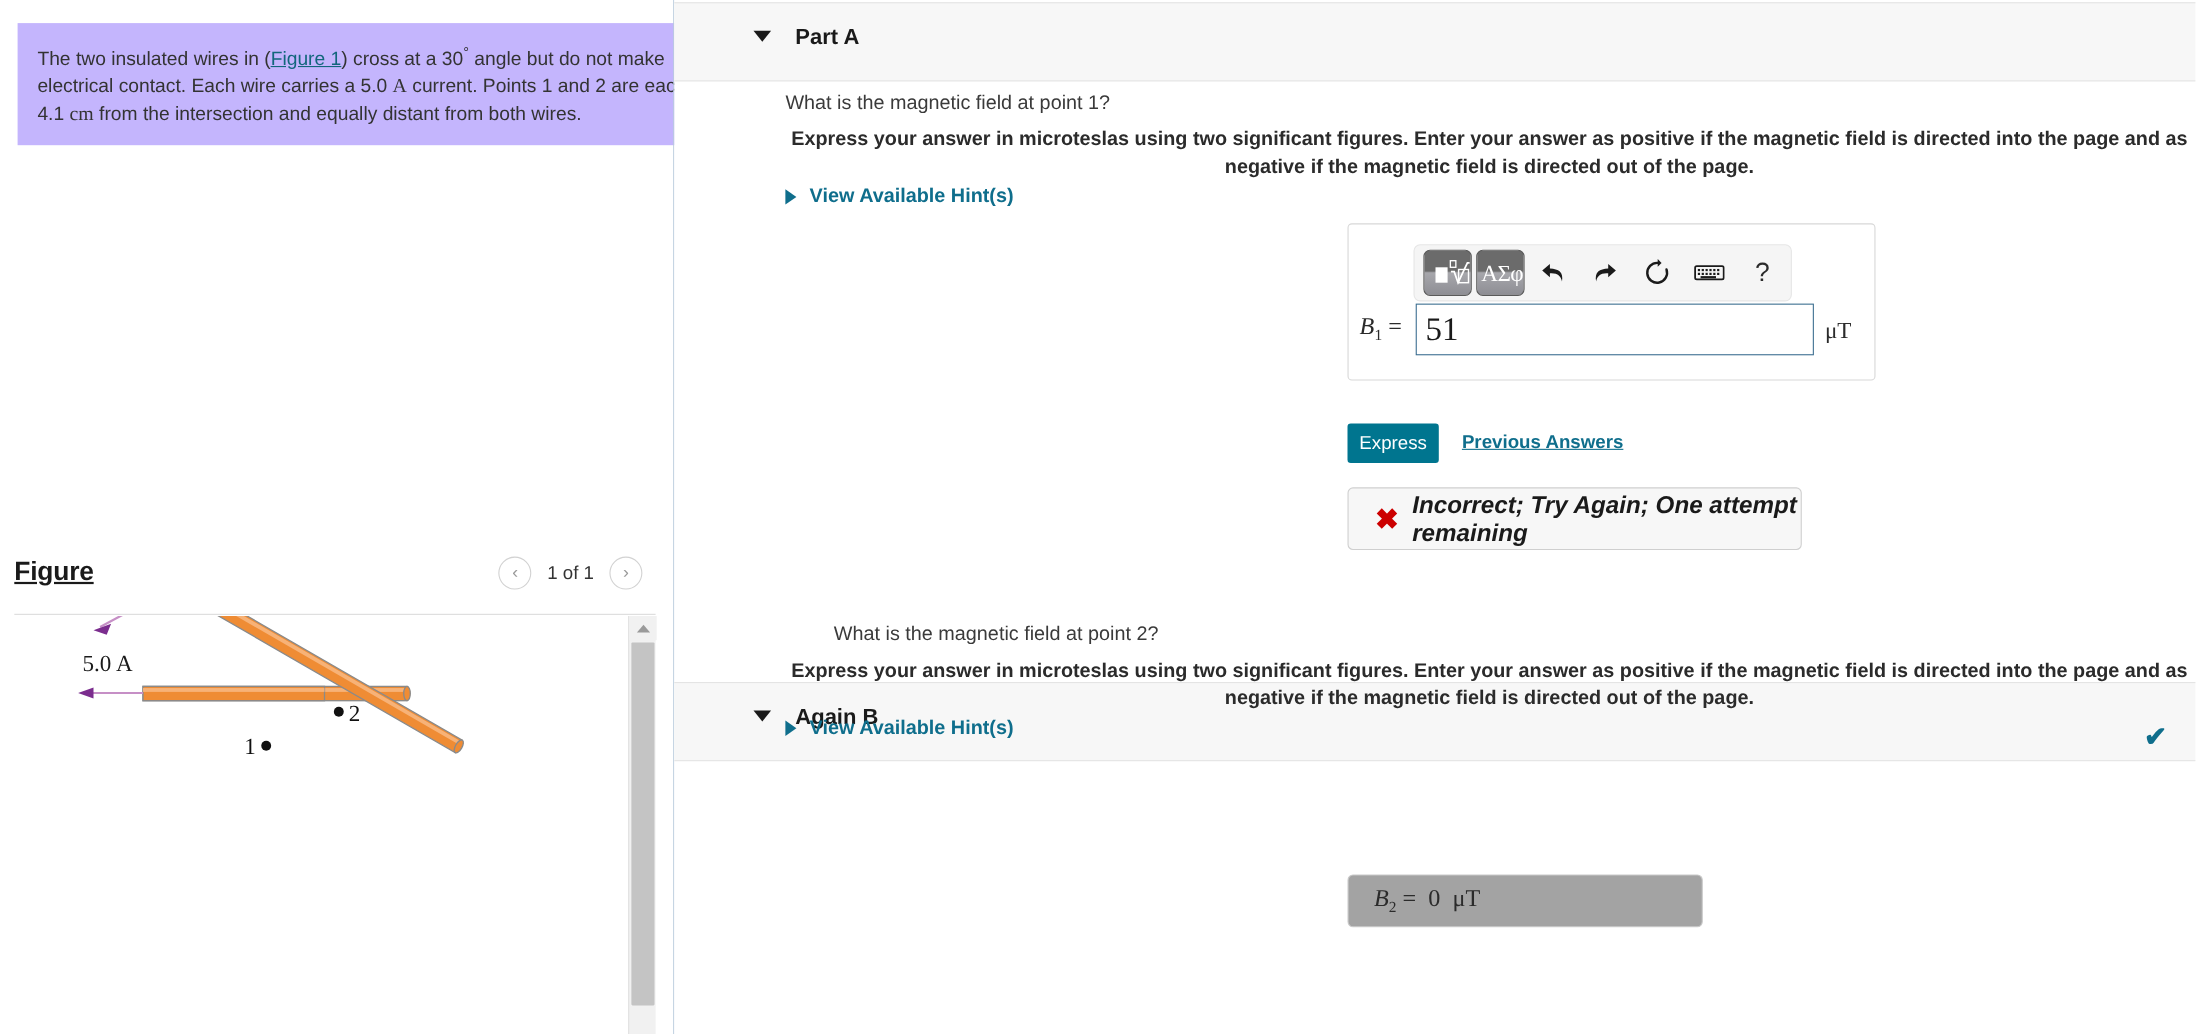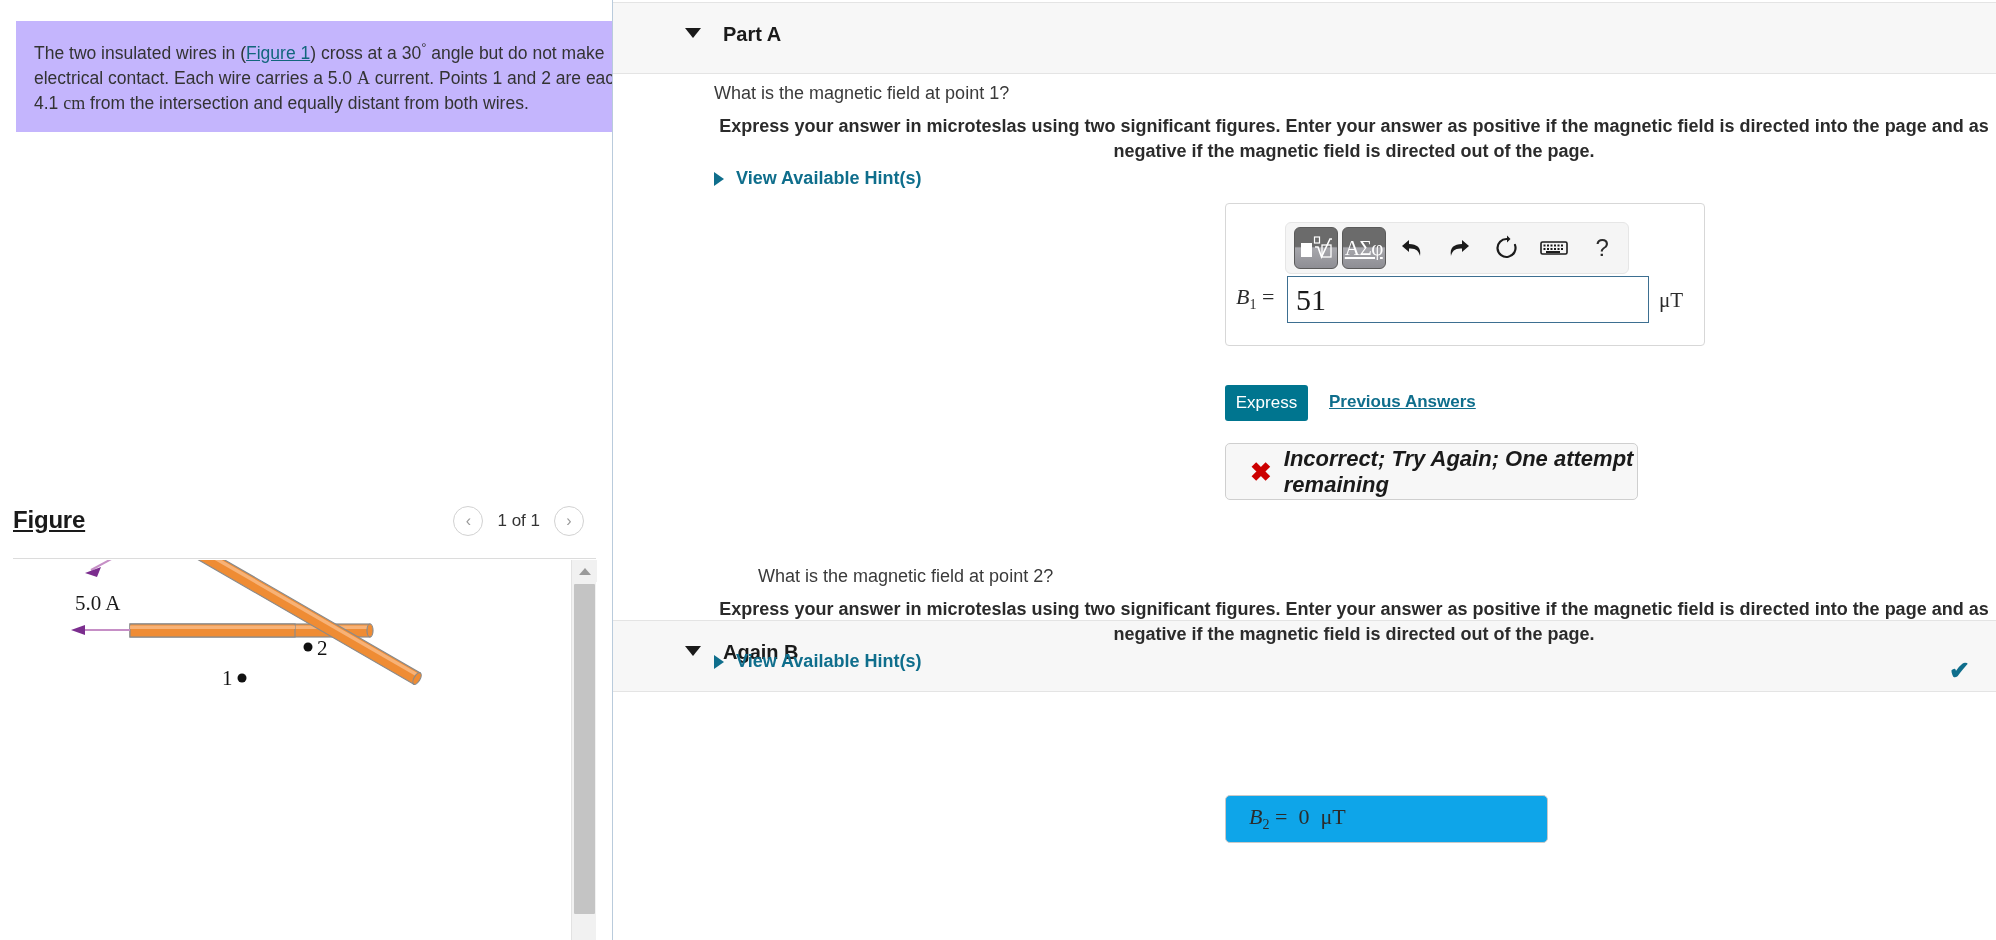--- a/index.html
+++ b/index.html
@@ -150,22 +150,22 @@
   #answerA{left:612px;top:203px;width:480px;height:143px;}
   .mq-toolbar{
     position:absolute;left:59px;top:18px;width:344px;height:52px;
     background:#f5f5f5;border:1px solid #e6e6e6;border-radius:6px;
     display:flex;align-items:center;box-sizing:border-box;padding:0 4px;
   }
   .mq-btn{
     width:48px;height:42px;margin-left:4px;
     border-radius:6px;border:1px solid #5a5a5a;
     background:linear-gradient(to bottom,#6b6b6b 0%,#6b6b6b 46%,#a7a7ac 50%,#8e8e94 100%);
-    display:flex;align-items:center;justify-content:center;
-    color:#ffffff;cursor:pointer;box-sizing:border-box;text-decoration:underline;
+    display:flex;align-items:center;justify-content:flex-end;
+    color:#ffffff;cursor:pointer;box-sizing:border-box;
   }
   .mq-btn svg{display:block;}
   .mq-btn .greek{font-family:"Liberation Serif", serif;font-size:21px;letter-spacing:-0.5px;}
   .mq-icon{
     width:48px;height:42px;margin-left:4px;
     display:flex;align-items:center;justify-content:center;
     cursor:pointer;color:#1b1b1b;
   }
   .mq-icon.qmark{font-size:24px;color:#2b2b2b;}
   .var-label{
@@ -206,21 +206,21 @@
   }
   .fb-x{
     margin-left:24px;color:#cc0000;font-size:26px;font-weight:bold;line-height:1;
   }
   .fb-text{
     margin-left:12px;font-size:22px;font-weight:bold;color:#1a1a1a;font-style:italic;
   }
 
   .static-answer{
     position:absolute;left:612px;top:795px;width:323px;height:48px;
-    background:#0ea5e9;border:1px solid #c9c9c9;border-radius:5px;
+    background:#a3a3a3;border:1px solid #c9c9c9;border-radius:5px;
     display:flex;align-items:center;box-sizing:border-box;
   }
   .static-answer .sa-text{
     margin-left:23px;
     font-family:"Liberation Serif", serif;font-size:22px;color:#2b2b2b;
   }
   .static-answer .sa-text sub{font-size:14px;}
   .static-answer .sa-text .ital{font-style:italic;}
 </style>
 </head>

